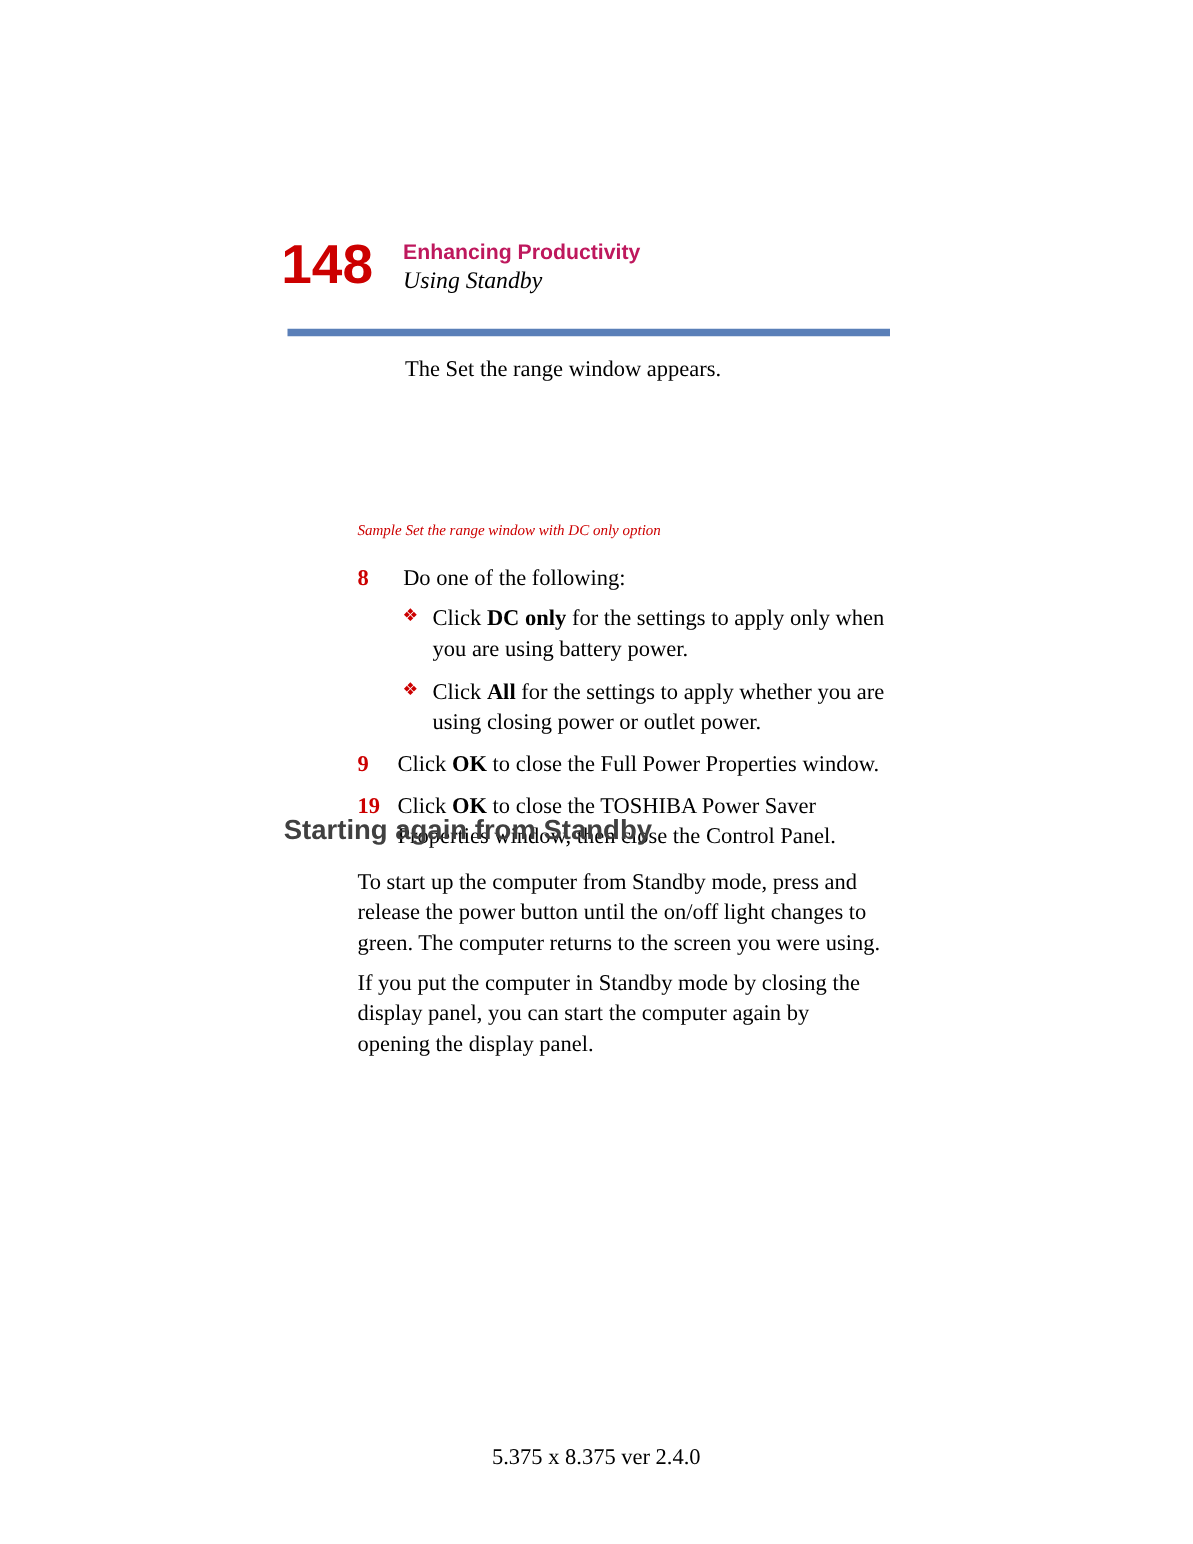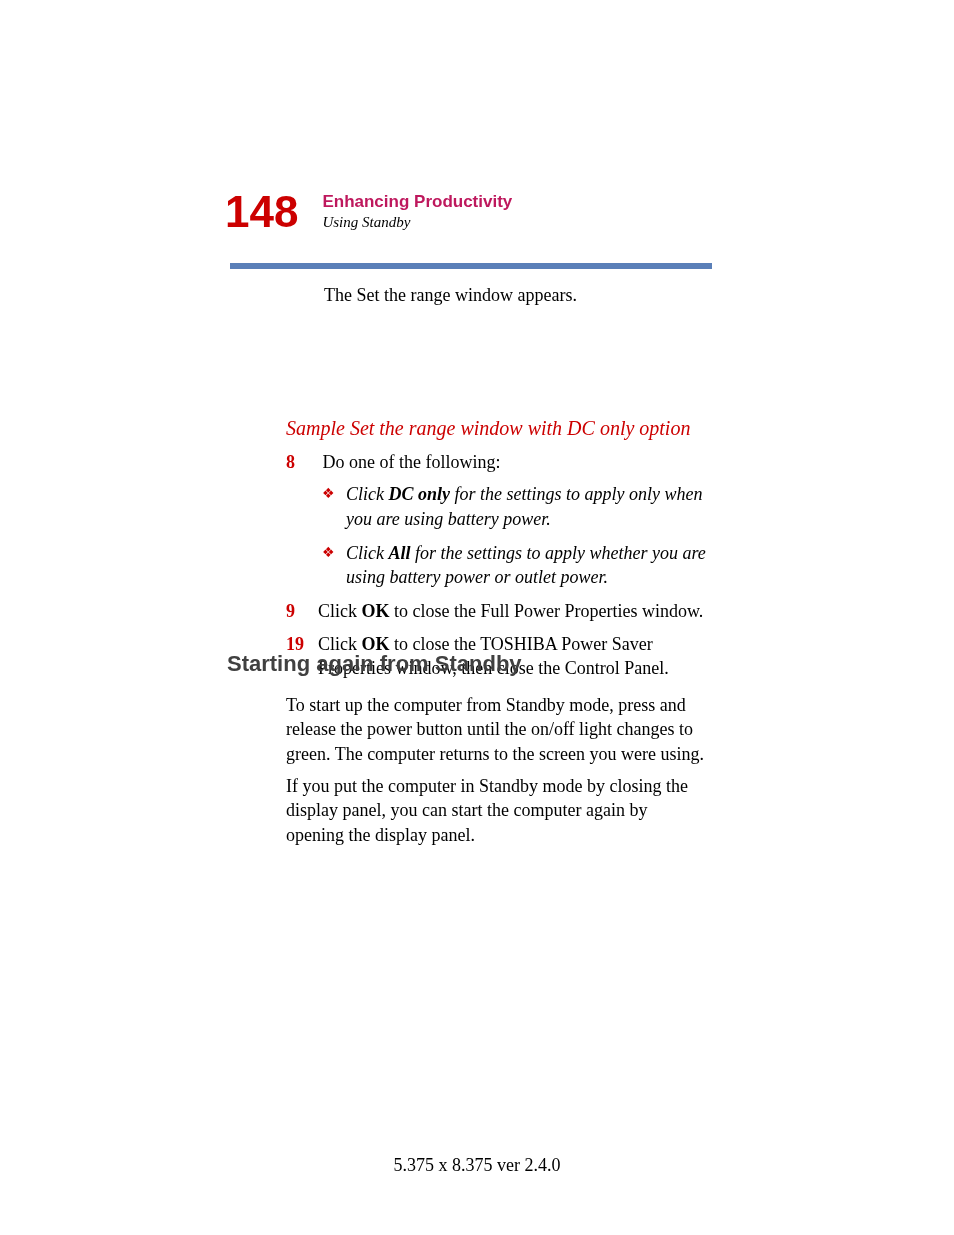--- a/index.html
+++ b/index.html
@@ -39,21 +39,21 @@
   }
   .chapter-title {
     font-family: Arial, Helvetica, sans-serif;
     font-weight: 700;
     color: #be185d;
     font-size: 17px;
     margin: 0;
   }
   .chapter-sub {
     font-style: italic;
-    font-size: 15px;
+    font-size: 19px;
     margin: 2px 0 0 0;
   }
   .hr-bar {
     position: absolute;
     left: 230px;
     top: 263px;
     width: 482px;
     height: 6px;
     background: #5a7fb8;
   }
@@ -152,21 +152,21 @@
   .dialog-btn.focused {
     border: 1px dotted #000;
     outline: 1px solid #5a7fb8;
   }
   .caption {
     position: absolute;
     left: 286px;
     top: 417px;
     font-style: italic;
     color: #cc0000;
-    font-size: 20px;
+    font-size: 12px;
   }
   .body-flow {
     position: absolute;
     left: 286px;
     top: 450px;
     width: 425px;
     font-size: 18px;
     line-height: 1.35;
   }
   .num-item {
@@ -189,21 +189,20 @@
     margin-bottom: 10px;
   }
   .bullet-item .diamond {
     color: #cc0000;
     font-size: 14px;
     min-width: 24px;
     padding-top: 3px;
   }
   .bullet-item .btxt {
     flex: 1;
-    font-style: italic;
   }
   .section-heading {
     position: absolute;
     left: 227px;
     top: 651px;
     font-family: Arial, Helvetica, sans-serif;
     font-weight: 700;
     color: #404040;
     font-size: 22px;
   }
@@ -251,21 +250,21 @@
       <span class="txt">&nbsp;<span>Do one of the following:</span></span>
     </div>
 
     <div class="bullet-list">
       <div class="bullet-item">
         <span class="diamond">❖</span>
         <span class="btxt"><span>Click </span><strong>DC only</strong><span> for the settings to apply only when you are using battery power.</span></span>
       </div>
       <div class="bullet-item">
         <span class="diamond">❖</span>
-        <span class="btxt"><span>Click </span><strong>All</strong><span> for the settings to apply whether you are using battery power or outlet power.</span></span>
+        <span class="btxt"><span>Click </span><strong>All</strong><span> for the settings to apply whether you are using closing power or outlet power.</span></span>
       </div>
     </div>
 
     <div class="num-item">
       <span class="num">9</span>
       <span class="txt"><span>Click </span><strong>OK</strong><span> to close the Full Power Properties window.</span></span>
     </div>
 
     <div class="num-item">
       <span class="num">19</span>

